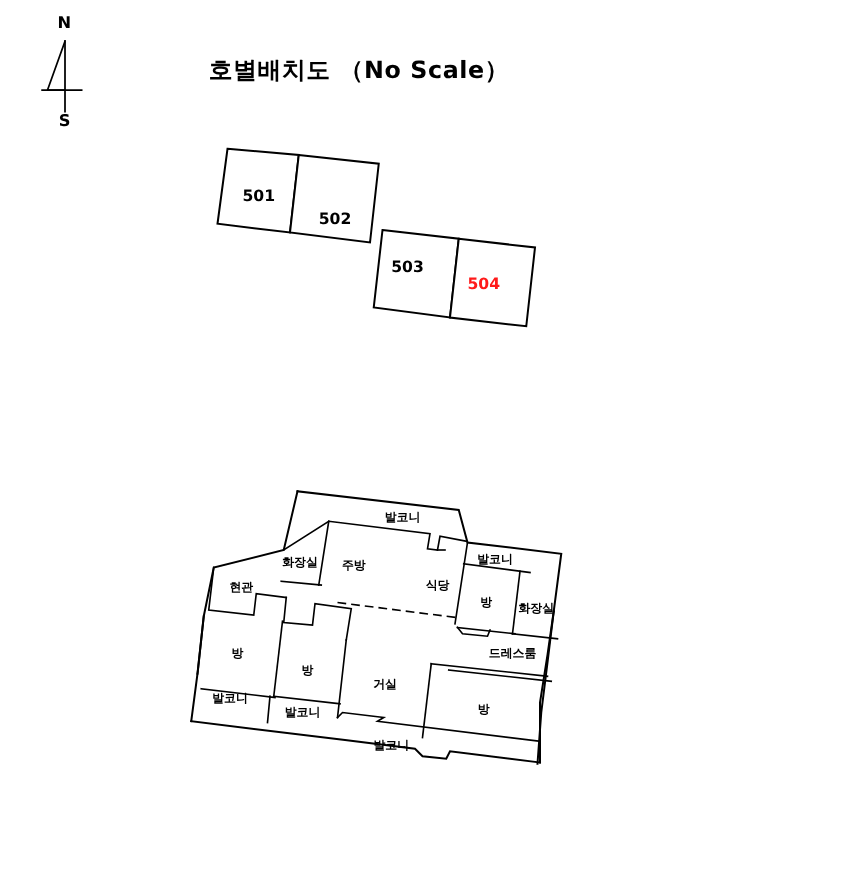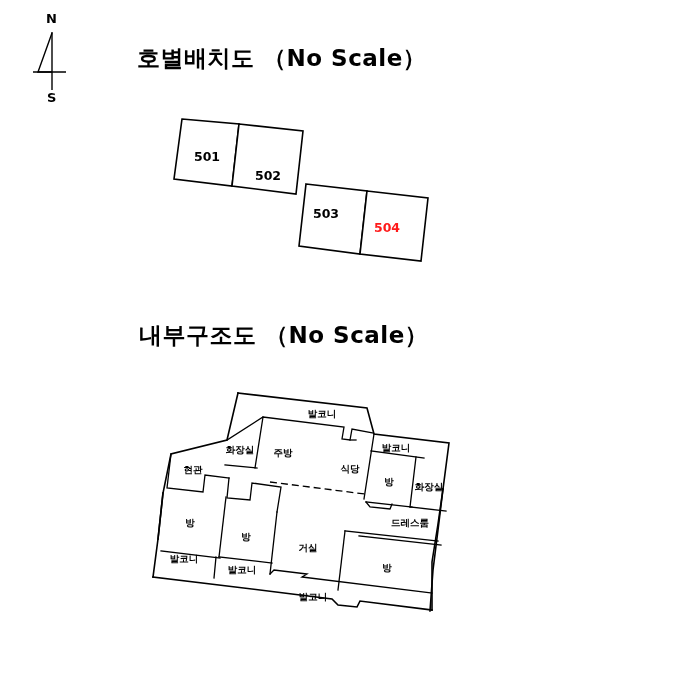--- a/index.html
+++ b/index.html
@@ -31,25 +31,26 @@
   }
   
   .compass-label {
     font-size: 13px;
     font-weight: bold;
     font-family: "DejaVu Sans", "Liberation Sans", sans-serif;
   }
   
   .section-title {
     position: absolute;
-    font-size: 23px;
+    font-size: 19px;
     font-weight: bold;
     letter-spacing: 0.5px;
     white-space: nowrap;
     font-family: "DejaVu Sans", "Liberation Sans", sans-serif;
+    margin-left: 30px;
   }
   #title-site { left: 137px; top: 43px; }
   #title-floor { left: 139px; top: 320px; }
 
   
   .wall {
     fill: none;
     stroke: #000000;
     stroke-width: 1.6;
     stroke-linejoin: miter;
@@ -134,21 +135,20 @@
 
       <polygon class="unit-cell" points="367,191 428,198 421,261 360,254"></polygon>
 
       <text class="unit-num" x="207" y="157">501</text>
       <text class="unit-num" x="268" y="176">502</text>
       <text class="unit-num" x="326" y="214">503</text>
       <text class="unit-num highlight" x="387" y="228" fill="#ff1a1a">504</text>
     </g>
   </svg>
 
-  <div class="section-title" id="title-floor">내부구조도 （No Scale）</div>
 
   <svg class="svg-layer" viewBox="0 0 676 700" width="676" height="700">
     <g>
 
       <polyline class="wall" points="238,393 367,408 374,434 449,443 443,489"></polyline>
 
       <polyline class="wall" points="238,393 227,440 171,454 163,493 158,539 153,577"></polyline>
 
       <polyline class="wall" points="163,493 158,539"></polyline>
 

